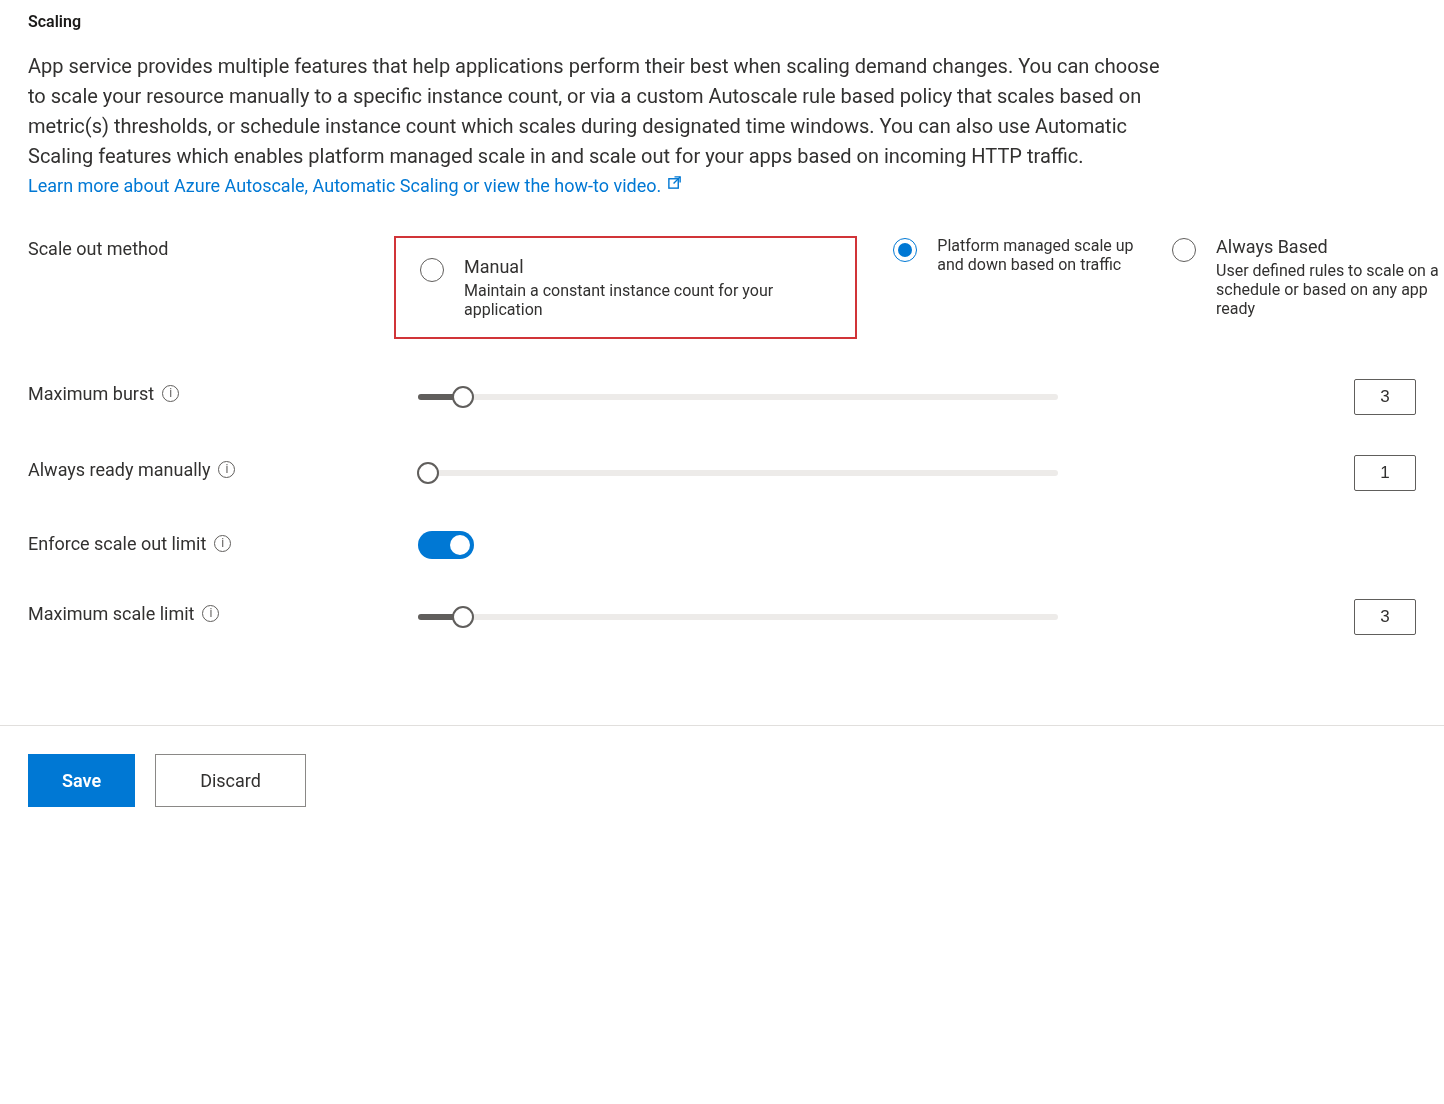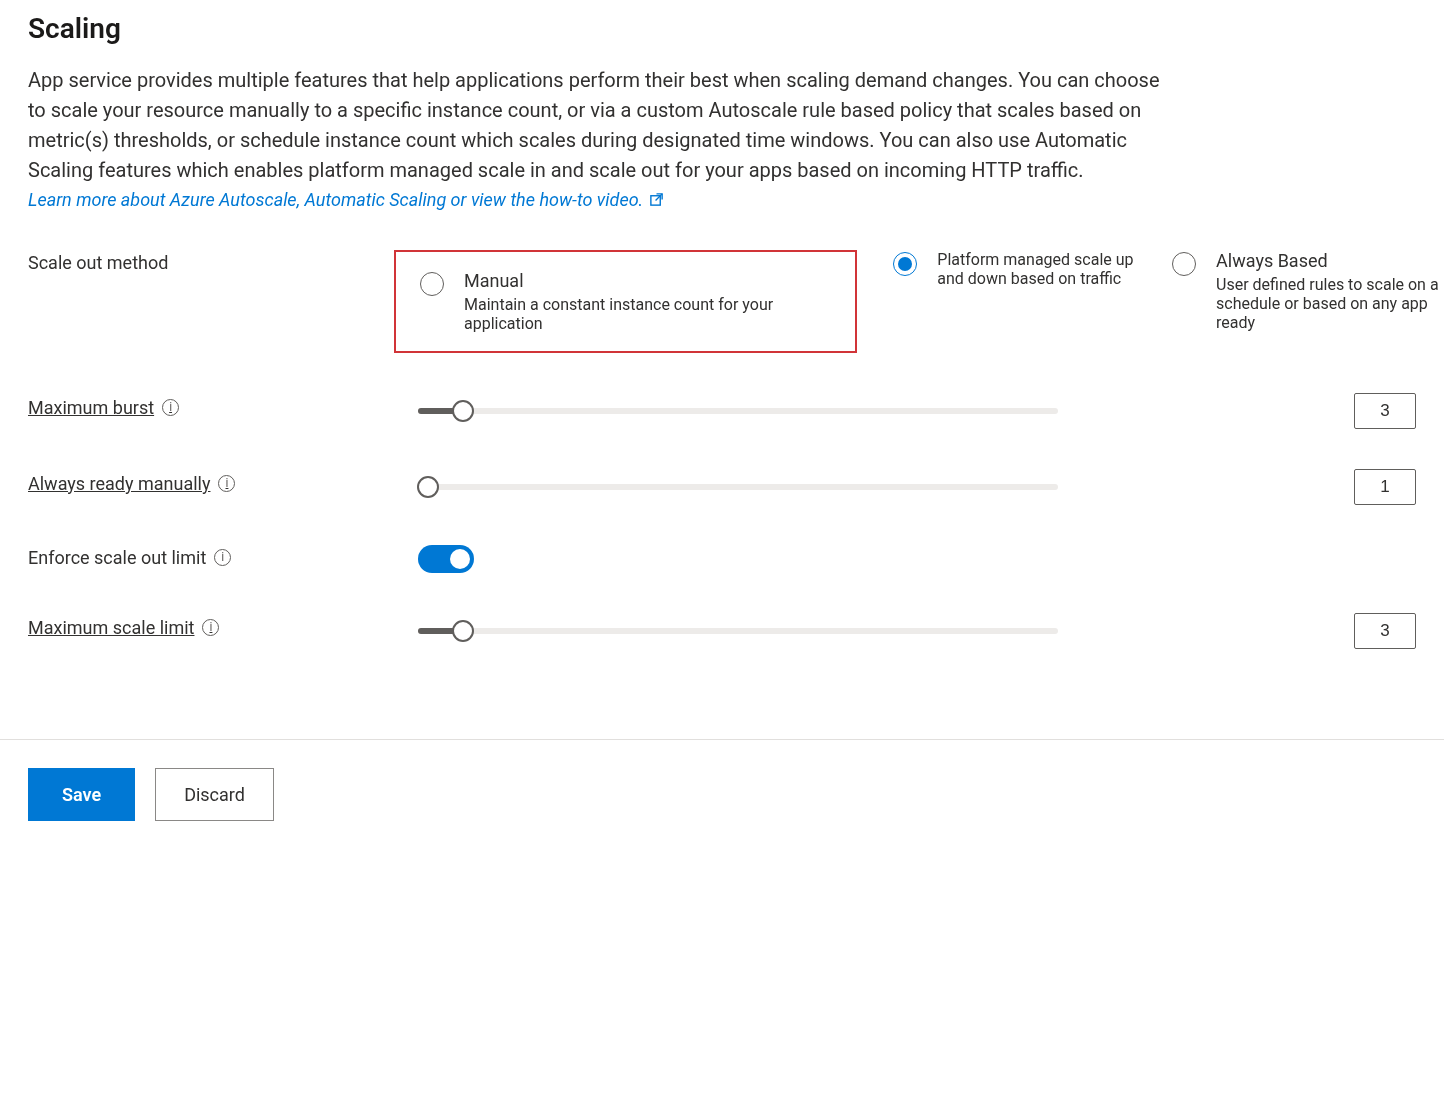--- a/index.html
+++ b/index.html
@@ -6,40 +6,38 @@
   body {
     margin: 0;
     padding: 10px 28px 0 28px;
     font-family: "Segoe UI", -apple-system, BlinkMacSystemFont, Roboto, sans-serif;
     font-size: 17px;
     color: #323130;
     background: #fff;
     width: 1444px;
   }
   .section-title {
-    font-size: 28px;
+    font-size: 16px;
     font-weight: 600;
     margin: 2px 0 18px 0;
     color: #1b1a19;
   }
   .description {
     font-size: 20px;
     line-height: 1.5;
     color: #323130;
     max-width: 1140px;
     margin-bottom: 4px;
   }
   .learn-link {
     color: #0078d4;
     text-decoration: none;
     font-size: 18px;
     display: inline-flex;
-    align-items: center;
     gap: 6px;
-    font-style: italic;
   }
   .external-icon {
     display:inline-block;
     width:15px; height:15px;
     vertical-align: middle;
   }
   .field-row {
     display: flex;
     align-items: flex-start;
     margin-top: 40px;
@@ -111,21 +109,21 @@
     border-radius:50%;
     font-size:12px;
     line-height:15px;
     text-align:center;
     color:#605e5c;
     flex-shrink:0;
     display:inline-flex;
     align-items:center;
     justify-content:center;
   }
-  .slider-row .field-label-col { padding-top:4px;text-decoration:underline; }
+  .slider-row .field-label-col { padding-top:4px; }
   .slider-wrap {
     position:relative;
     width: 640px;
     height: 24px;
     display:flex;
     align-items:center;
   }
   .slider-track {
     position:absolute;
     left:0; right:0;
@@ -195,21 +193,21 @@
     font-weight:600;
     padding:16px 34px;
     cursor:pointer;
     font-family:inherit;
   }
   .btn-secondary {
     background:#fff;
     color:#323130;
     border:1px solid #8a8886;
     font-size:18px;
-    padding:8px 28px;
+    padding:8px 44px;
     cursor:pointer;
     font-family:inherit;
   }
 </style>
 </head>
 <body>
 
 
 
 <h2 class="section-title">Scaling</h2>

